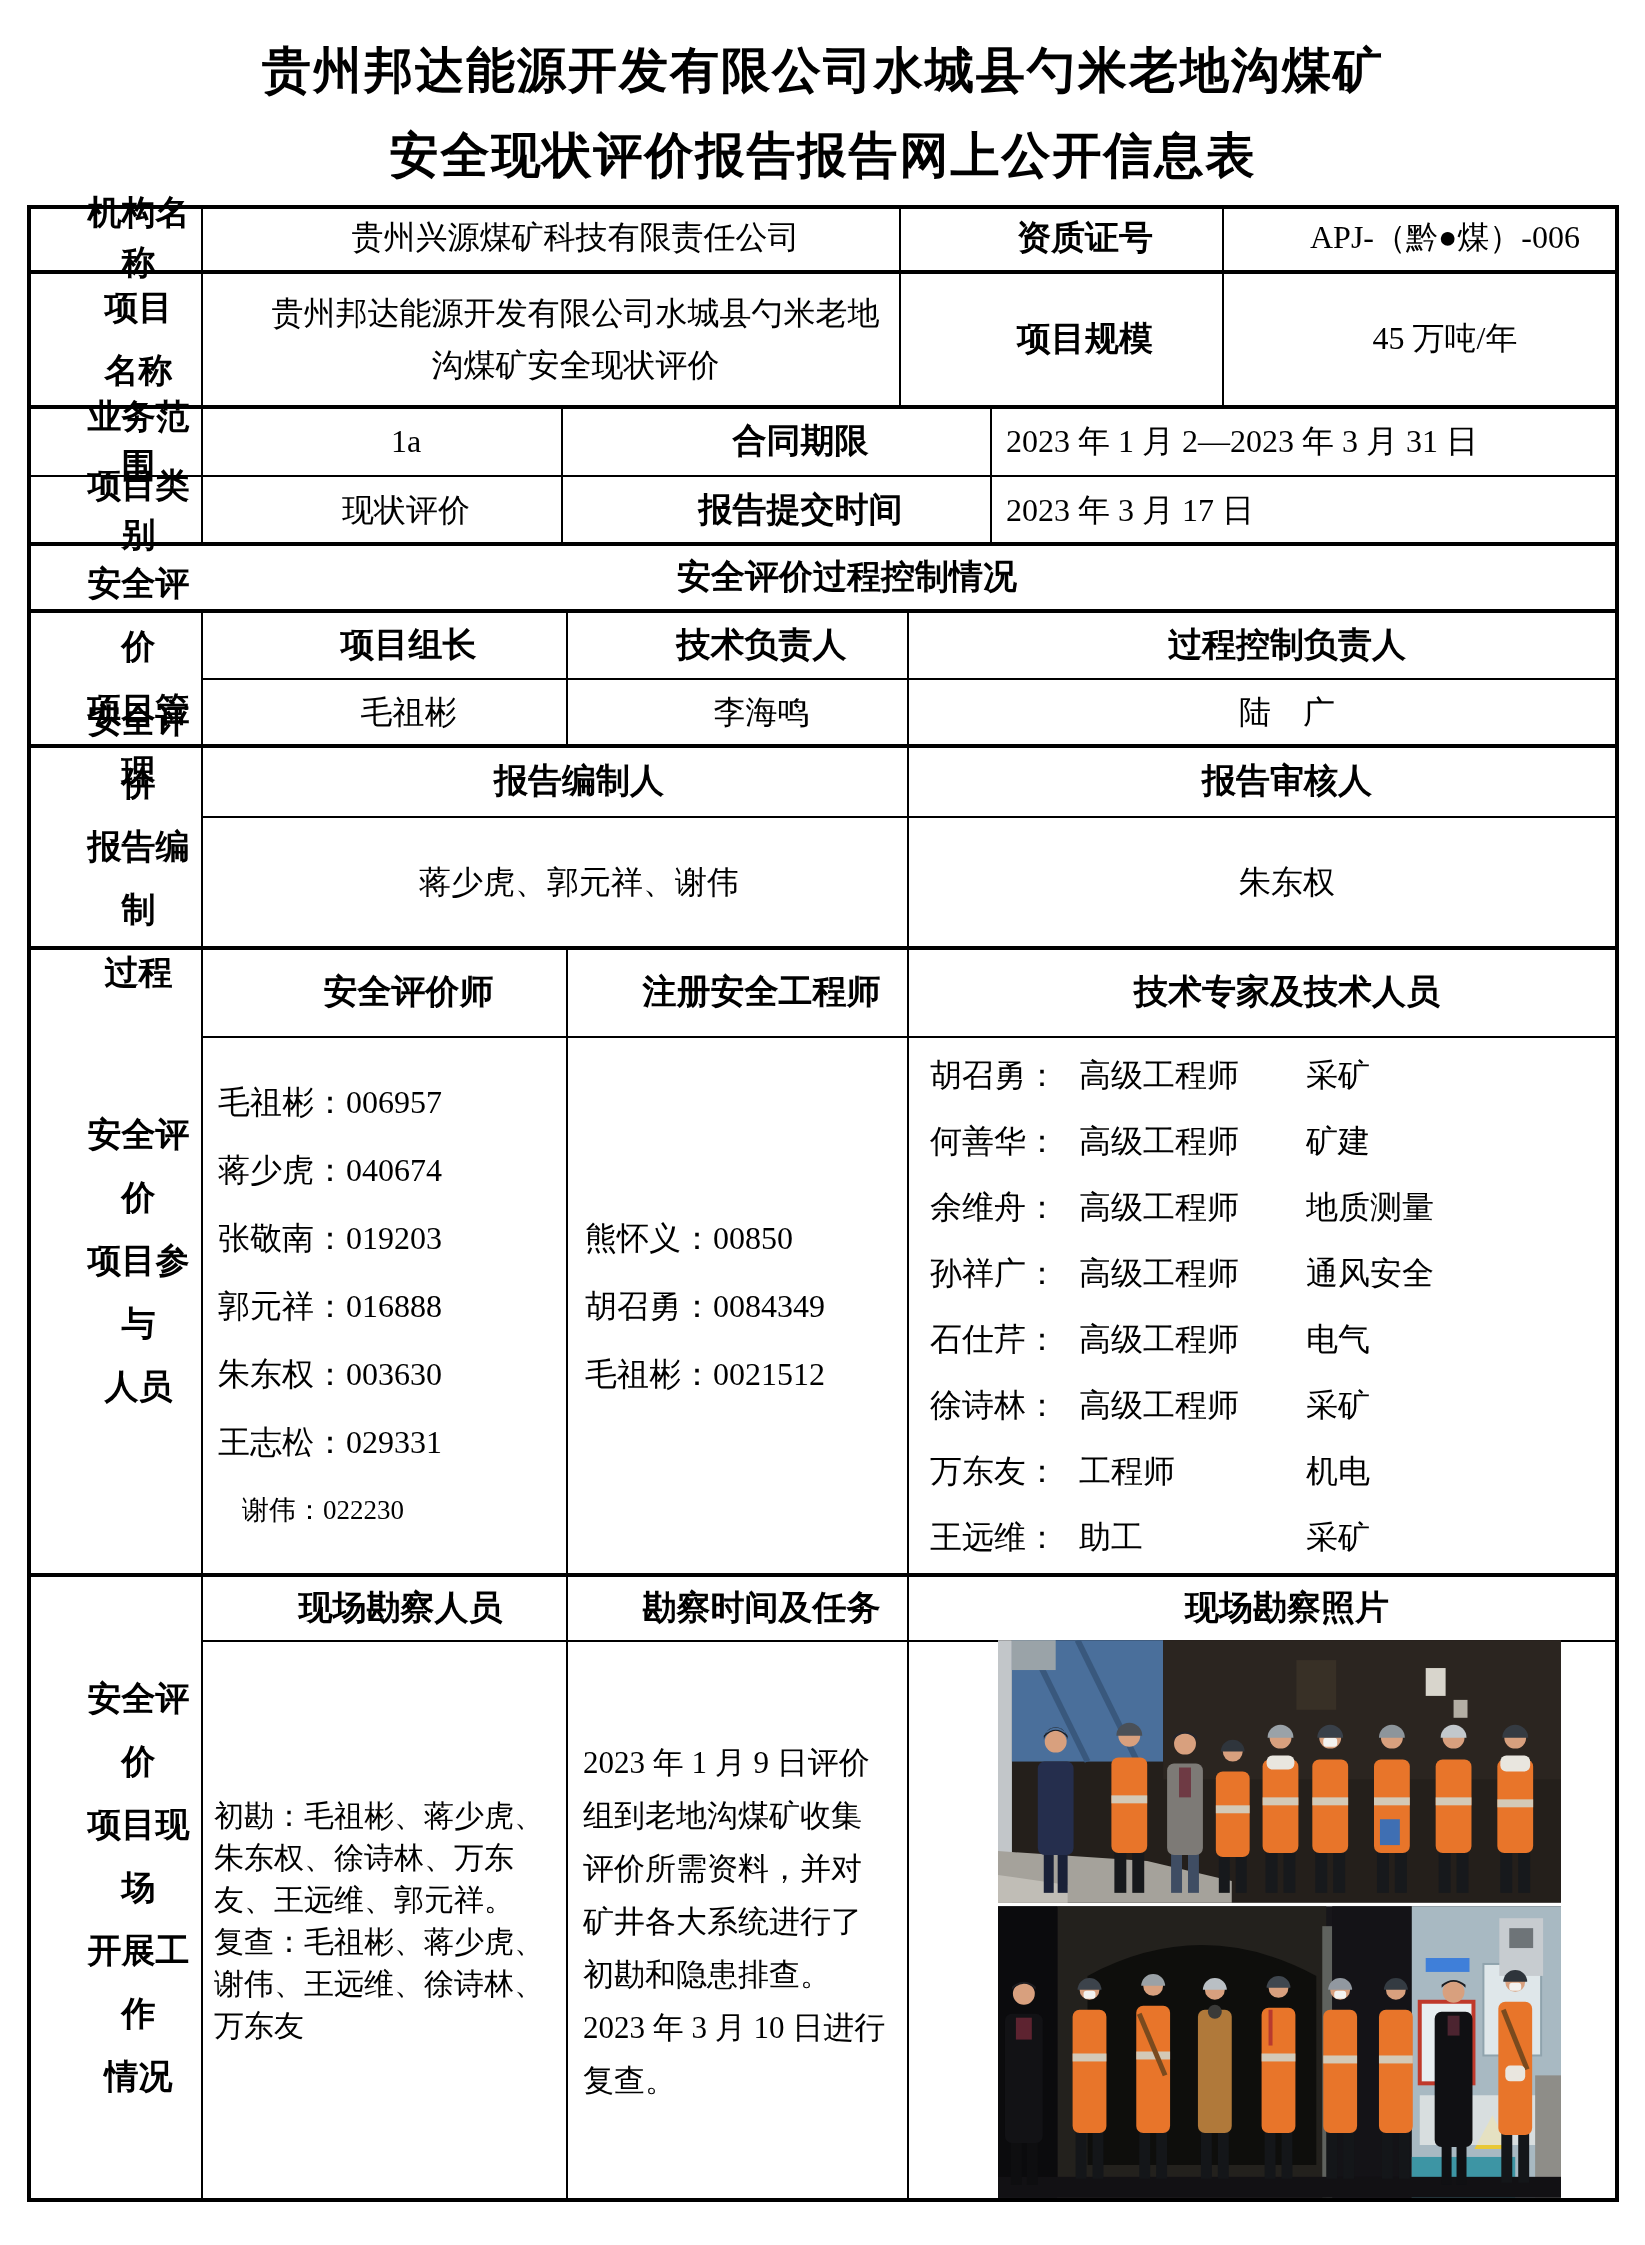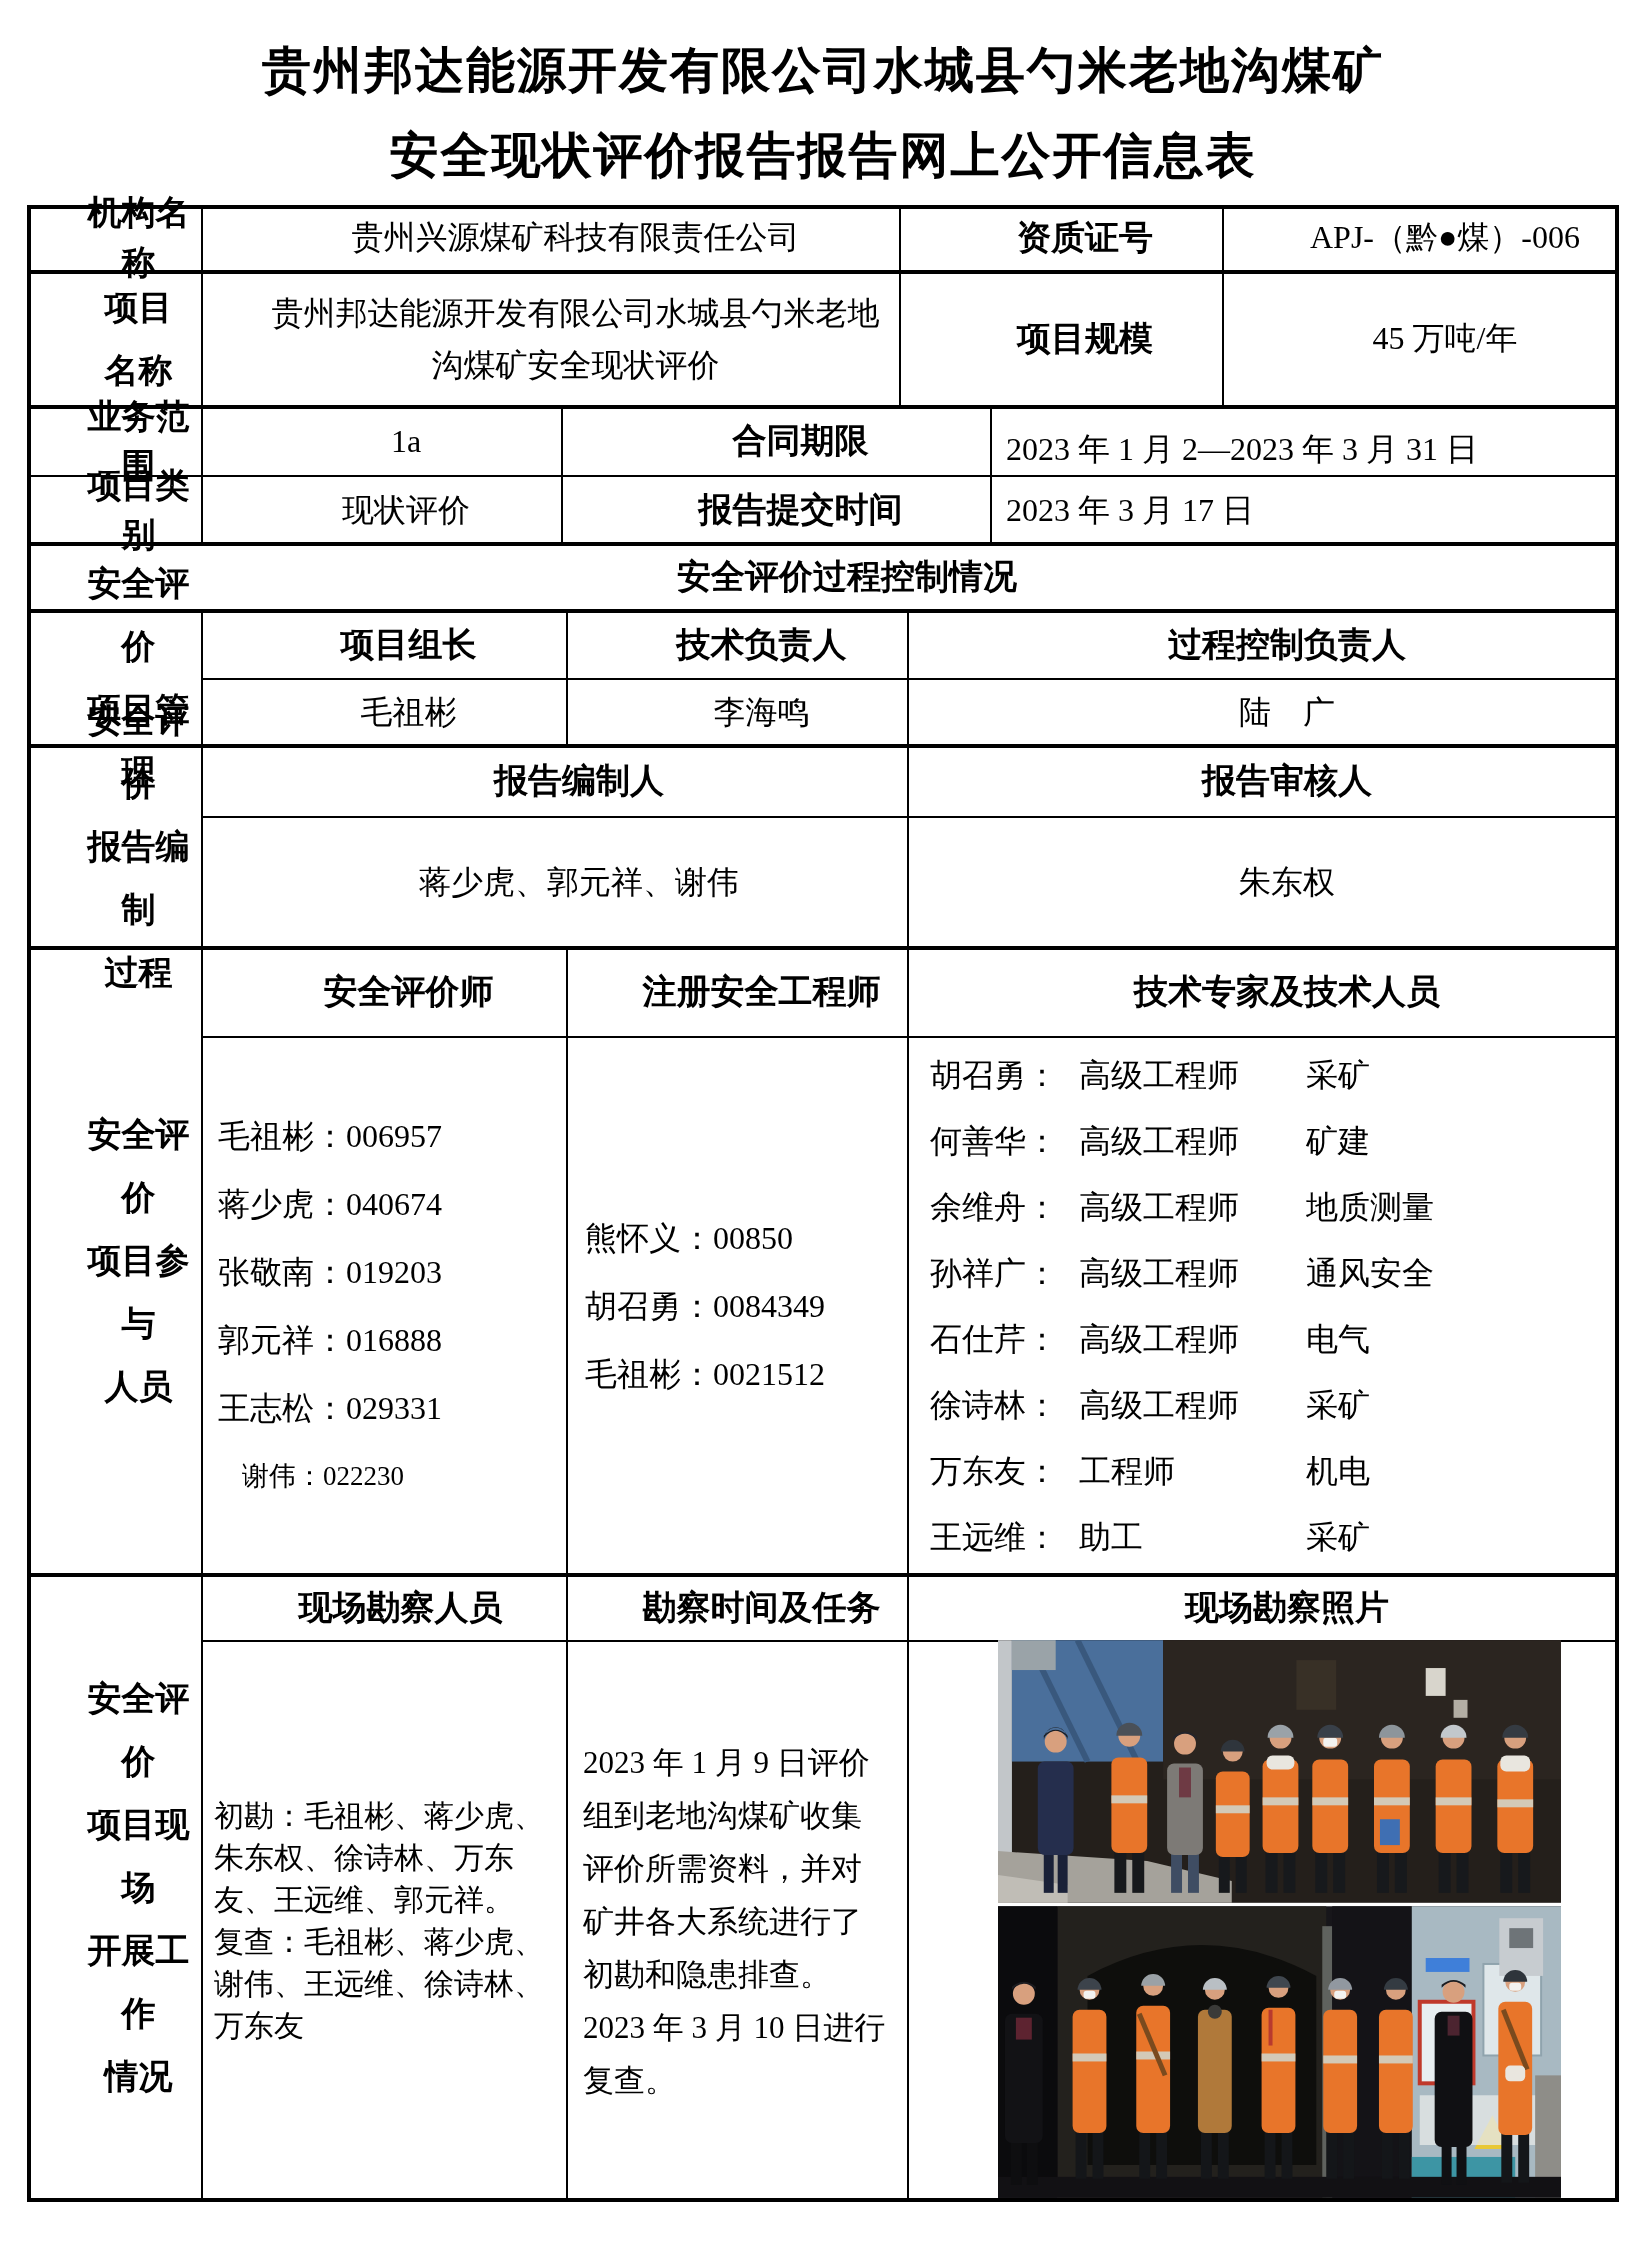--- a/index.html
+++ b/index.html
@@ -71,21 +71,21 @@
 <div class="c b pre lh63" style="left:31px;top:274px;width:167px;height:129px;">项目
 名称</div>
 <div class="c pre" style="left:206px;top:274px;width:691px;height:129px;line-height:52px;">贵州邦达能源开发有限公司水城县勺米老地
 沟煤矿安全现状评价</div>
 <div class="c b" style="left:904px;top:274px;width:314px;height:129px;">项目规模</div>
 <div class="c" style="left:1227px;top:274px;width:388px;height:129px;">45 万吨/年</div>
 
 <div class="c b" style="left:31px;top:409px;width:167px;height:64px;">业务范围</div>
 <div class="c" style="left:206px;top:409px;width:352px;height:64px;">1a</div>
 <div class="c b" style="left:566px;top:409px;width:421px;height:64px;">合同期限</div>
-<div class="c left" style="left:996px;top:409px;width:619px;height:64px;padding-left:10px;margin-top:8px;">2023 年 1 月 2—2023 年 3 月 31 日</div>
+<div class="c left" style="left:996px;top:409px;width:619px;height:64px;padding-left:10px;">2023 年 1 月 2—2023 年 3 月 31 日</div>
 
 <div class="c b" style="left:31px;top:479px;width:167px;height:62px;">项目类别</div>
 <div class="c" style="left:206px;top:479px;width:352px;height:62px;">现状评价</div>
 <div class="c b" style="left:566px;top:479px;width:421px;height:62px;">报告提交时间</div>
 <div class="c left" style="left:996px;top:479px;width:619px;height:62px;padding-left:10px;">2023 年 3 月 17 日</div>
 
 <div class="c b" style="left:31px;top:546px;width:1584px;height:61px;">安全评价过程控制情况</div>
 
 <div class="c b pre lh63" style="left:31px;top:613px;width:167px;height:129px;">安全评价
 项目管理</div>
@@ -109,20 +109,21 @@
 人员</div>
 <div class="c b" style="left:206px;top:950px;width:357px;height:84px;">安全评价师</div>
 <div class="c b" style="left:571px;top:950px;width:333px;height:84px;">注册安全工程师</div>
 <div class="c b" style="left:912px;top:950px;width:702px;height:84px;text-align:center;">技术专家及技术人员</div>
 
 <div class="c vlist" style="left:206px;top:1040px;width:357px;height:531px;padding-left:12px;">
   <div class="ln">毛祖彬：006957</div>
   <div class="ln">蒋少虎：040674</div>
   <div class="ln">张敬南：019203</div>
   <div class="ln">郭元祥：016888</div>
+  <div class="ln">朱东权：003630</div>
   <div class="ln">王志松：029331</div>
   <div class="ln small">谢伟：022230</div>
 </div>
 
 <div class="c vlist" style="left:571px;top:1040px;width:333px;height:531px;padding-left:14px;">
   <div class="ln">熊怀义：00850</div>
   <div class="ln">胡召勇：0084349</div>
   <div class="ln">毛祖彬：0021512</div>
 </div>
 

